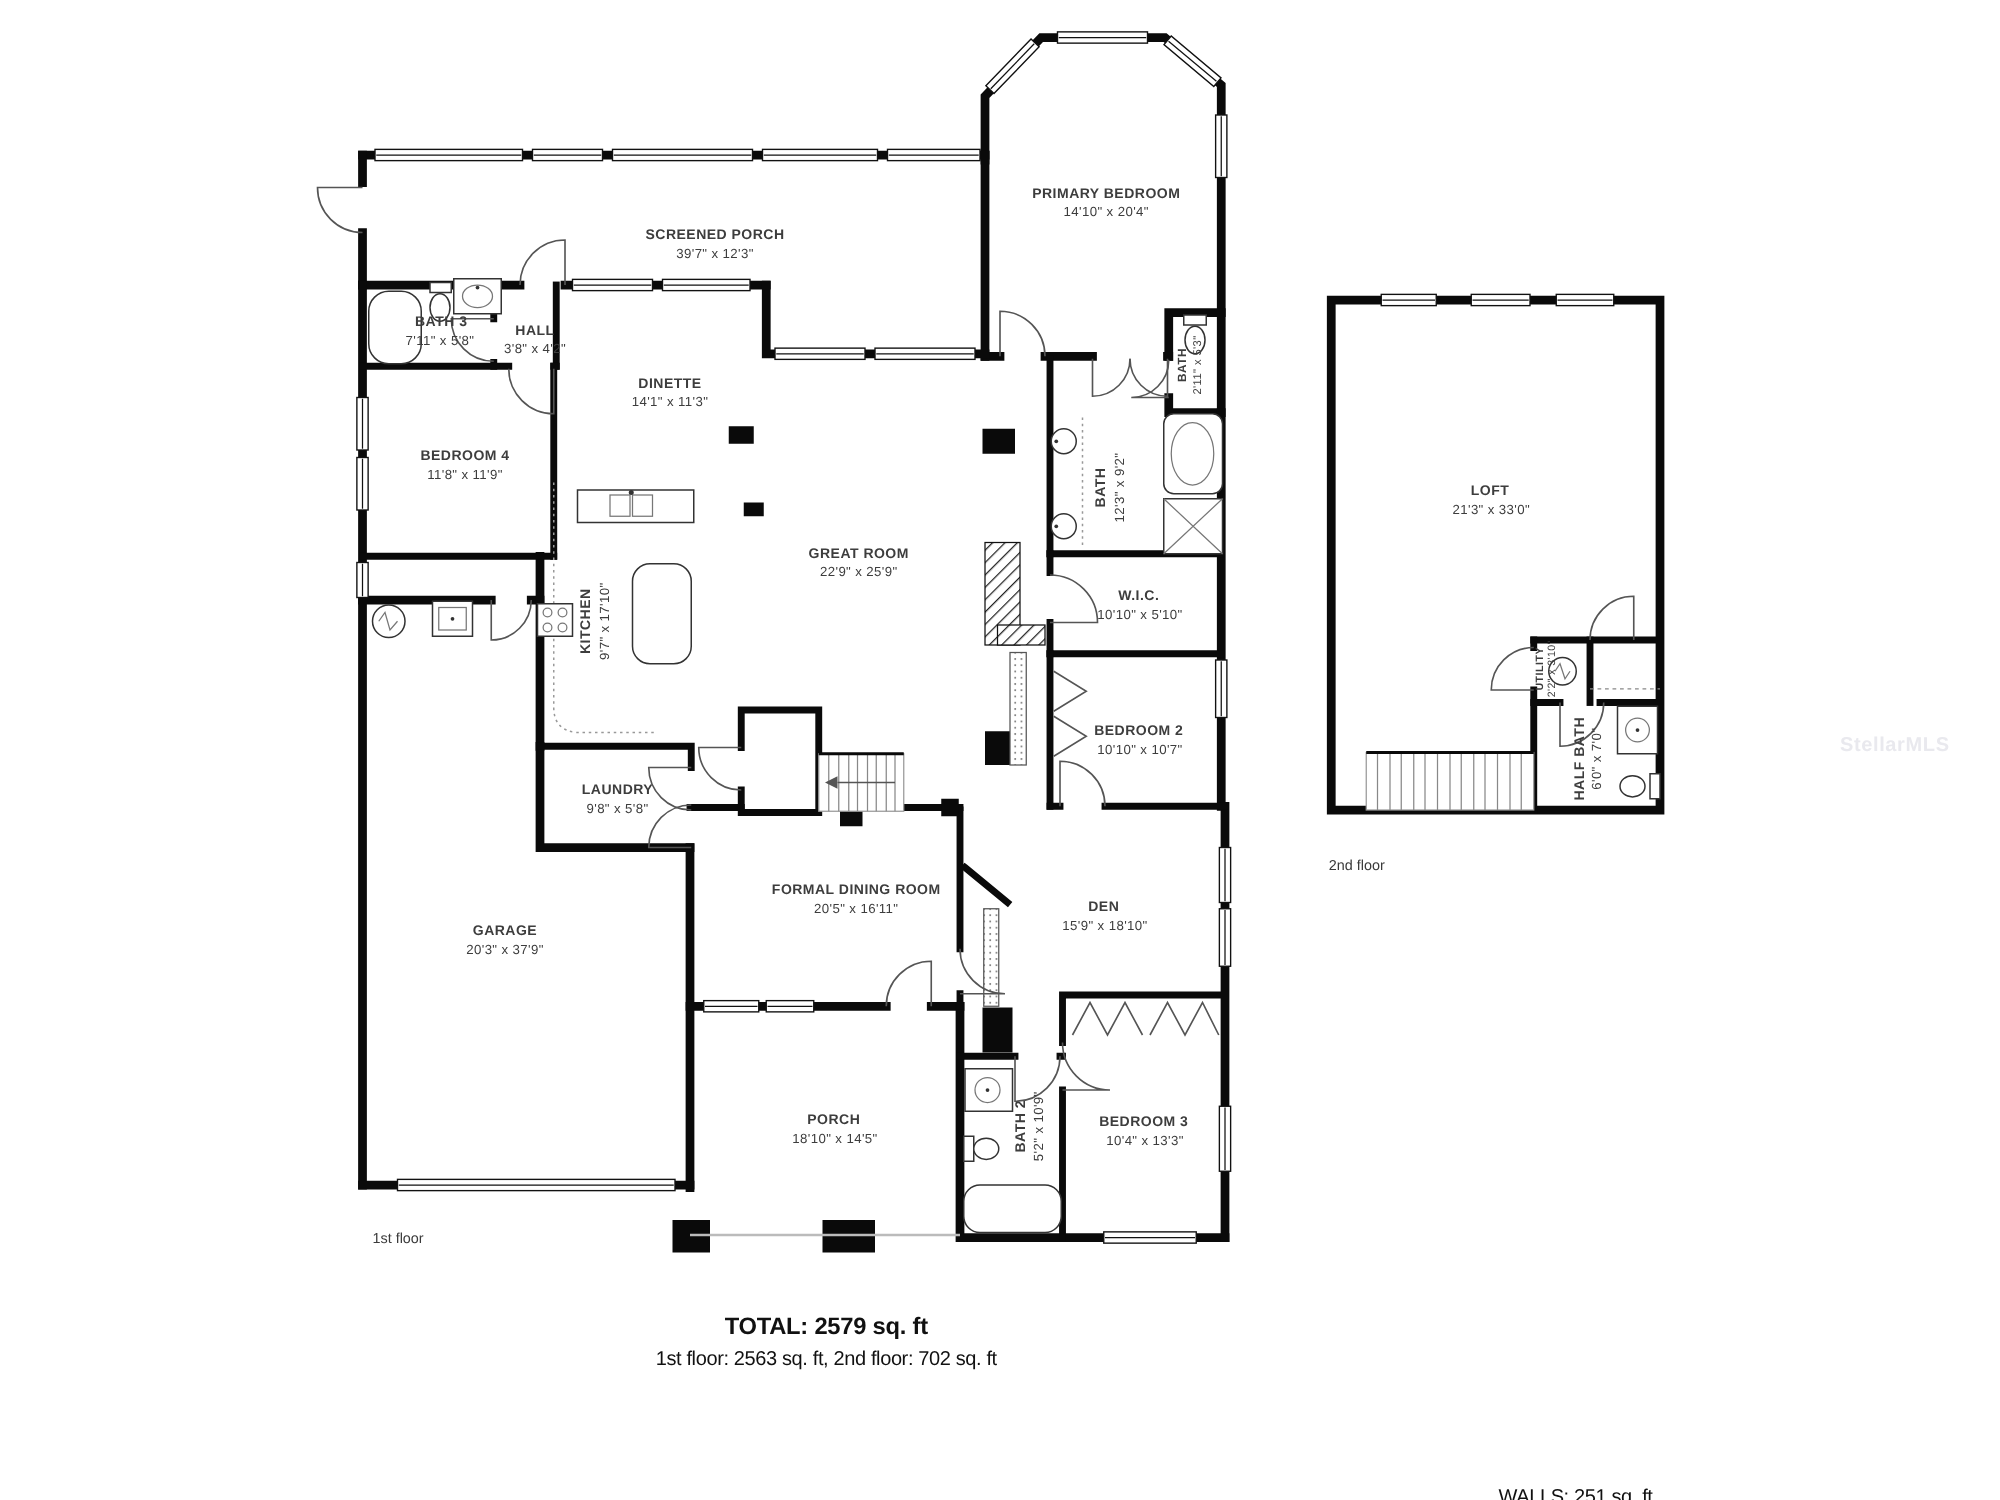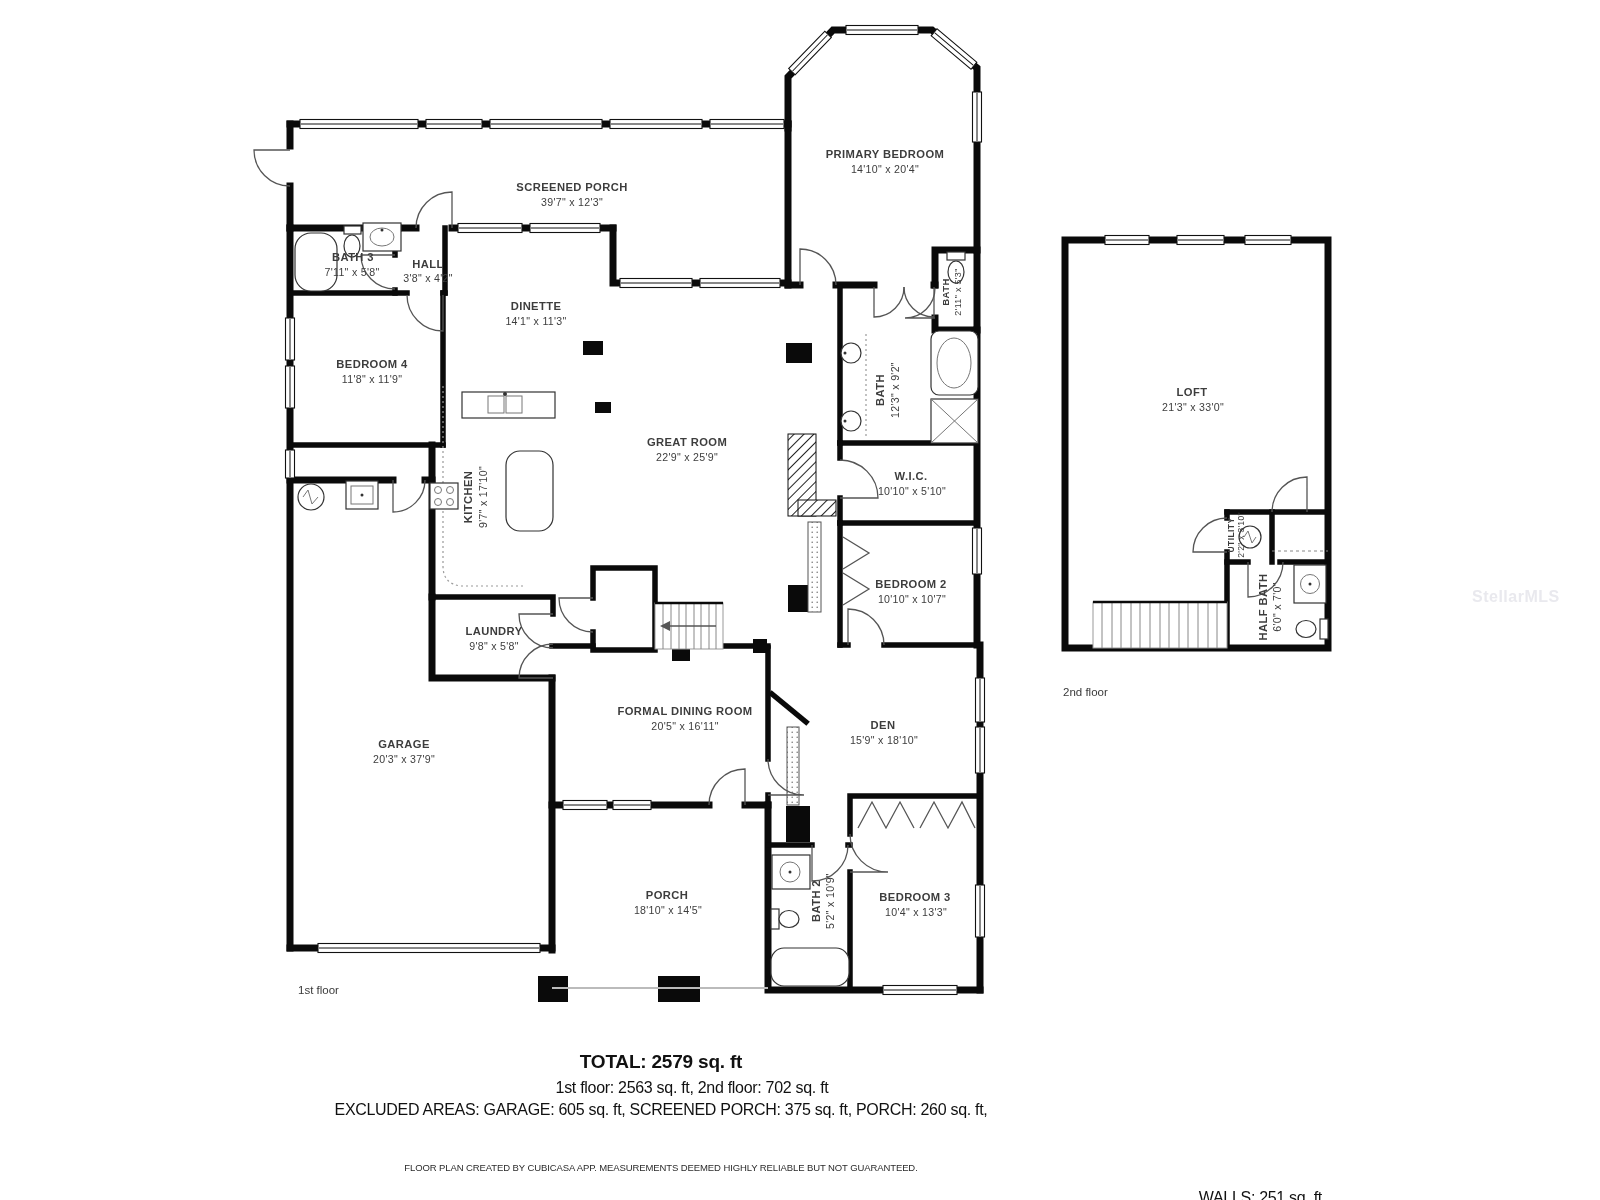--- a/index.html
+++ b/index.html
@@ -18,21 +18,21 @@
   .rname{font-size:11.2px;font-weight:600;fill:#3d3d3d;letter-spacing:.4px;text-anchor:middle;}
   .rdims{font-size:10.6px;font-weight:500;fill:#3d3d3d;letter-spacing:.3px;text-anchor:middle;}
   .small .rname{font-size:9.5px;}
   .small .rdims{font-size:9px;}
   .tiny .rname{font-size:8.5px;}
   .tiny .rdims{font-size:8.5px;}
   .floorlbl{font-size:11.5px;fill:#3a3a3a;}
   .summary{position:absolute;left:0;width:1322px;text-align:center;color:#111;}
   .sum-total{top:1051px;font-size:19px;font-weight:bold;letter-spacing:-0.2px;}
   .sum-line{font-size:16px;letter-spacing:-0.3px;}
-  .sum-floors{top:1079px;padding-left:31px;}
+  .sum-floors{top:1079px;}
   .sum-excl1{top:1101px;}
   .sum-excl2{top:1189px;text-align:right;}
   .footer{position:absolute;left:0;top:1162px;width:1322px;text-align:center;
           font-size:9.5px;letter-spacing:-0.1px;color:#2b2b2b;}
   .watermark{position:absolute;left:1472px;top:588px;font-size:16px;font-weight:700;
              color:#e9e9ee;letter-spacing:.5px;}
 </style>
 </head>
 <body>
 
@@ -380,17 +380,15 @@
       </g>
       <text class="rname" transform="translate(1267,607) rotate(-90)">HALF BATH</text>
       <text class="rdims" transform="translate(1281,607) rotate(-90)">6'0" x 7'0"</text>
       <text class="floorlbl" x="1063" y="696">2nd floor</text>
     </g>
   </g>
 </svg>
 
 <div class="summary sum-total">TOTAL: 2579 sq. ft</div>
 <div class="summary sum-line sum-floors">1st floor: 2563 sq. ft, 2nd floor: 702 sq. ft</div>
-<div class="summary sum-line sum-excl1">EXCLUDED AREAS: GARAGE: 605 sq. ft, SCREENED PORCH: 375 sq. ft, PORCH: 260 sq. ft,</div>
 <div class="summary sum-line sum-excl2">WALLS: 251 sq. ft</div>
-<div class="footer">FLOOR PLAN CREATED BY CUBICASA APP. MEASUREMENTS DEEMED HIGHLY RELIABLE BUT NOT GUARANTEED.</div>
 <div class="watermark">StellarMLS</div>
 </div>
 
 </body></html>

